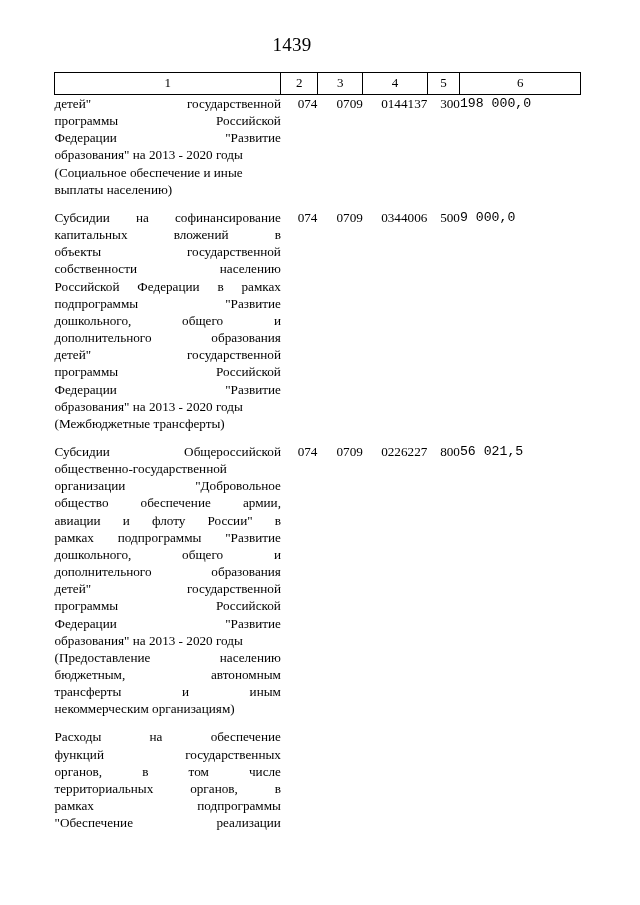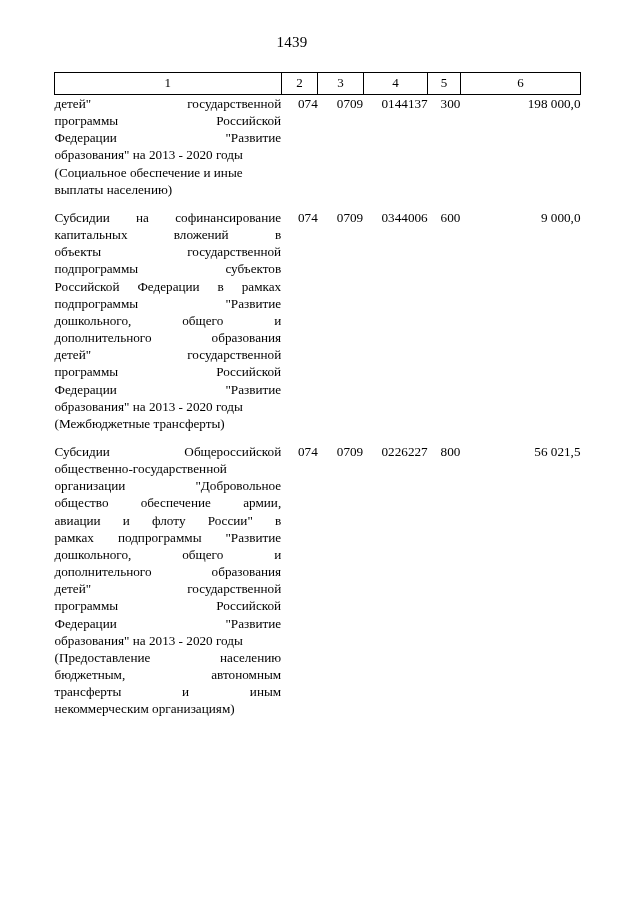--- a/index.html
+++ b/index.html
@@ -20,21 +20,21 @@
     height: 905px;
     position: relative;
     box-sizing: border-box;
   }
   .page-number {
     position: absolute;
     top: 34px;
     left: 0;
     width: 584px;
     text-align: center;
-    font-size: 15px;
+    font-size: 19px;
     letter-spacing: 0.2px;
   }
   table.doc {
     position: absolute;
     top: 72px;
     left: 54px;
     width: 527px;
     border-collapse: collapse;
     font-size: 13.2px;
     line-height: 1.30;
@@ -74,24 +74,25 @@
   td.desc p.last {
     text-align: justify;
     text-align-last: left;
   }
   td.num {
     text-align: right;
     vertical-align: bottom;
     white-space: nowrap;
   }
   td.amount {
-    text-align: right;
+    text-align: left;
     vertical-align: bottom;
     padding-right: 6px;
     white-space: nowrap;
+    font-family: Liberation Mono, monospace;
   }
   .spacer td {
     height: 11px;
     font-size: 1px;
     line-height: 1px;
   }
 </style>
 </head>
 <body>
 
@@ -127,35 +128,35 @@
       </tr>
       <tr class="spacer">
           <td colspan="6"></td>
         </tr>
 
       <tr>
         <td class="c1 desc">
           <p>Субсидии на софинансирование</p>
           <p>капитальных вложений в</p>
           <p>объекты государственной</p>
-          <p>подпрограммы субъектов</p>
+          <p>собственности населению</p>
           <p>Российской Федерации в рамках</p>
           <p>подпрограммы "Развитие</p>
           <p>дошкольного, общего и</p>
           <p>дополнительного образования</p>
           <p>детей" государственной</p>
           <p>программы Российской</p>
           <p>Федерации "Развитие</p>
           <p class="last">образования" на 2013 - 2020 годы</p>
           <p class="last">(Межбюджетные трансферты)</p>
         </td>
         <td class="c2 num">074</td>
         <td class="c3 num">0709</td>
         <td class="c4 num">0344006</td>
-        <td class="c5 num">600</td>
+        <td class="c5 num">500</td>
         <td class="c6 amount">9 000,0</td>
       </tr>
       <tr class="spacer">
           <td colspan="6"></td>
         </tr>
 
       <tr>
         <td class="c1 desc">
           <p>Субсидии Общероссийской</p>
           <p class="last">общественно-государственной</p>
@@ -177,16 +178,31 @@
         <td class="c2 num">074</td>
         <td class="c3 num">0709</td>
         <td class="c4 num">0226227</td>
         <td class="c5 num">800</td>
         <td class="c6 amount">56 021,5</td>
       </tr>
       <tr class="spacer">
           <td colspan="6"></td>
         </tr>
 
+      <tr>
+        <td class="c1 desc">
+          <p>Расходы на обеспечение</p>
+          <p>функций государственных</p>
+          <p>органов, в том числе</p>
+          <p>территориальных органов, в</p>
+          <p>рамках подпрограммы</p>
+          <p>"Обеспечение реализации</p>
+        </td>
+        <td class="c2 num"></td>
+        <td class="c3 num"></td>
+        <td class="c4 num"></td>
+        <td class="c5 num"></td>
+        <td class="c6 amount"></td>
+      </tr>
     </tbody>
   </table>
 
 </div>
 
 </body></html>

